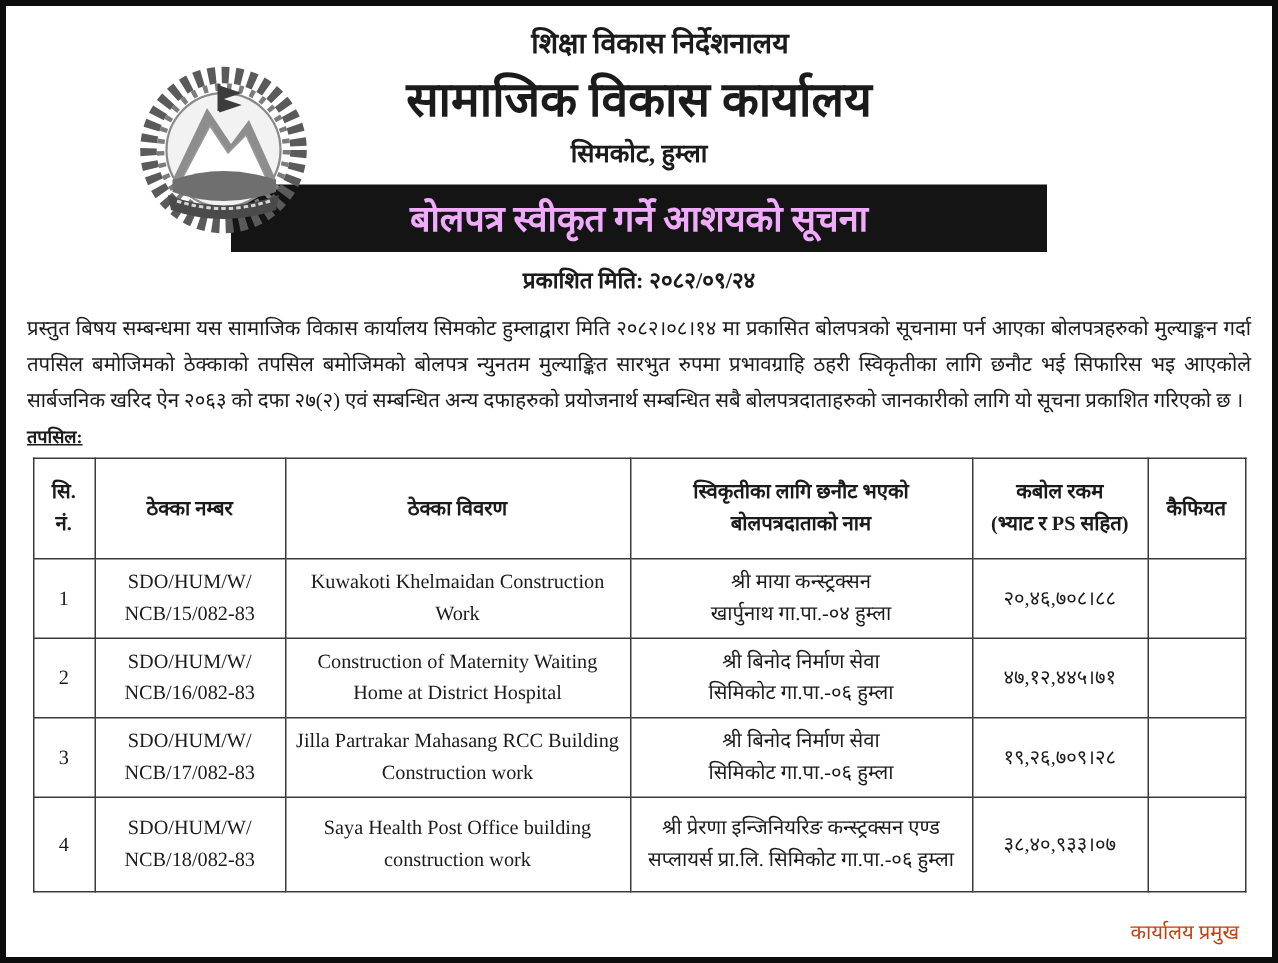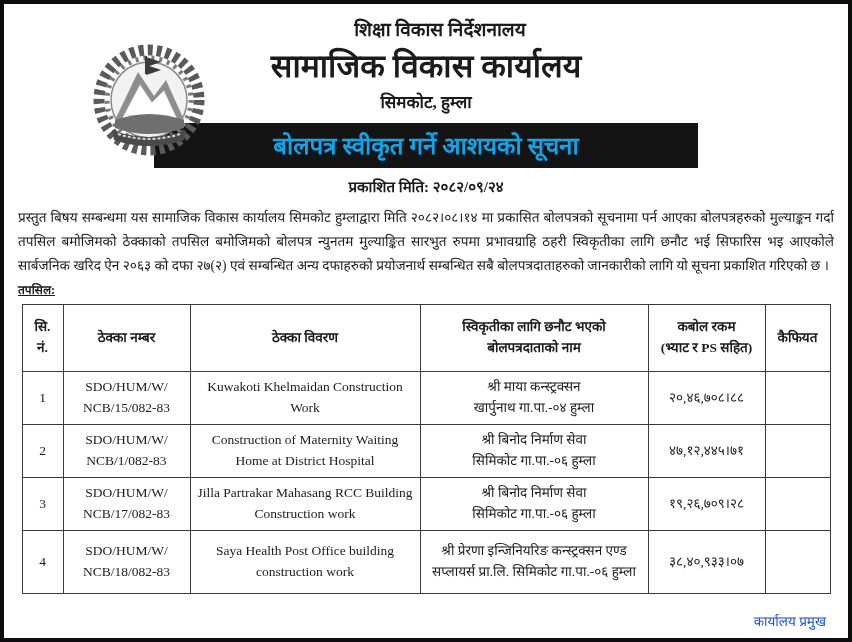--- a/index.html
+++ b/index.html
@@ -17,21 +17,21 @@
   .letterhead{ text-align:center; padding-top:10px; line-height:1.25; }
   .lh1{ font-size:19px; font-weight:bold; }
   .lh2{ font-size:22px; font-weight:bold; margin-top:3px;}
   .lh3{ font-size:19px; font-weight:bold; margin-top:4px;padding-left:28px;}
   .lh4{ font-size:32px; font-weight:bold; margin-top:4px;font-family:Liberation Serif, serif;}
   .lh5{ font-size:17px; font-weight:bold; margin-top:6px;}
   .logo-wrap{
     position:absolute; left:84px; top:34px; width:122px; height:128px;
   }
   .banner{
-    width:544px; margin:10px auto 0; background:#141414; color:#0ea5e9;
+    width:544px; margin:10px auto 0; background:#141414; color:#f0abfc;
     text-align:center; font-weight:bold; font-size:24px; padding:5px 0 7px;
   }
   .pubdate{ text-align:center; font-weight:bold; font-size:15px; margin-top:8px; }
   .body-par{
     margin:10px 14px 0; font-size:13.6px; line-height:1.75; text-align:justify;
   }
   .tapasil{ margin:4px 14px 0; font-size:12px; font-weight:bold; text-decoration:underline; }
   table.tender{
     width:808px; margin:6px auto 0; border-collapse:collapse;
     table-layout:fixed;
@@ -39,21 +39,21 @@
   table.tender th, table.tender td{
     border:1.4px solid #3a3a3a; text-align:center; vertical-align:middle;
     padding:2px 4px; font-size:13.5px; line-height:1.55; overflow:hidden;
   }
   table.tender th{ font-weight:bold; height:62px; }
   table.tender td{ height:48px; }
   tr.r4 td{ height:58px; }
   .en{ font-family:"Liberation Serif","DejaVu Serif",serif; }
   .amt{ font-size:13.5px; }
   .signature{
-    position:absolute; right:22px; bottom:8px; font-size:13.5px; color:#1d4ed8;
+    position:absolute; right:22px; bottom:8px; font-size:13.5px; color:#c2410c;
   }
 </style>
 </head>
 <body>
 
 <div class="page">
 
   <div class="logo-wrap">
     <svg width="122" height="128" viewBox="0 0 122 128" xmlns="http://www.w3.org/2000/svg">
 
@@ -130,21 +130,21 @@
           <div>श्री माया कन्स्ट्रक्सन</div>
           <div>खार्पुनाथ गा.पा.-०४  हुम्ला</div>
         </td>
         <td class="amt">२०,४६,७०८।८८</td>
         <td></td>
       </tr>
       <tr>
         <td>2</td>
         <td class="en">
           <div>SDO/HUM/W/</div>
-          <div>NCB/1/082-83</div>
+          <div>NCB/16/082-83</div>
         </td>
         <td class="en">
           <div>Construction of Maternity Waiting</div>
           <div>Home at District Hospital</div>
         </td>
         <td>
           <div>श्री बिनोद निर्माण सेवा</div>
           <div>सिमिकोट गा.पा.-०६  हुम्ला</div>
         </td>
         <td class="amt">४७,१२,४४५।७१</td>

